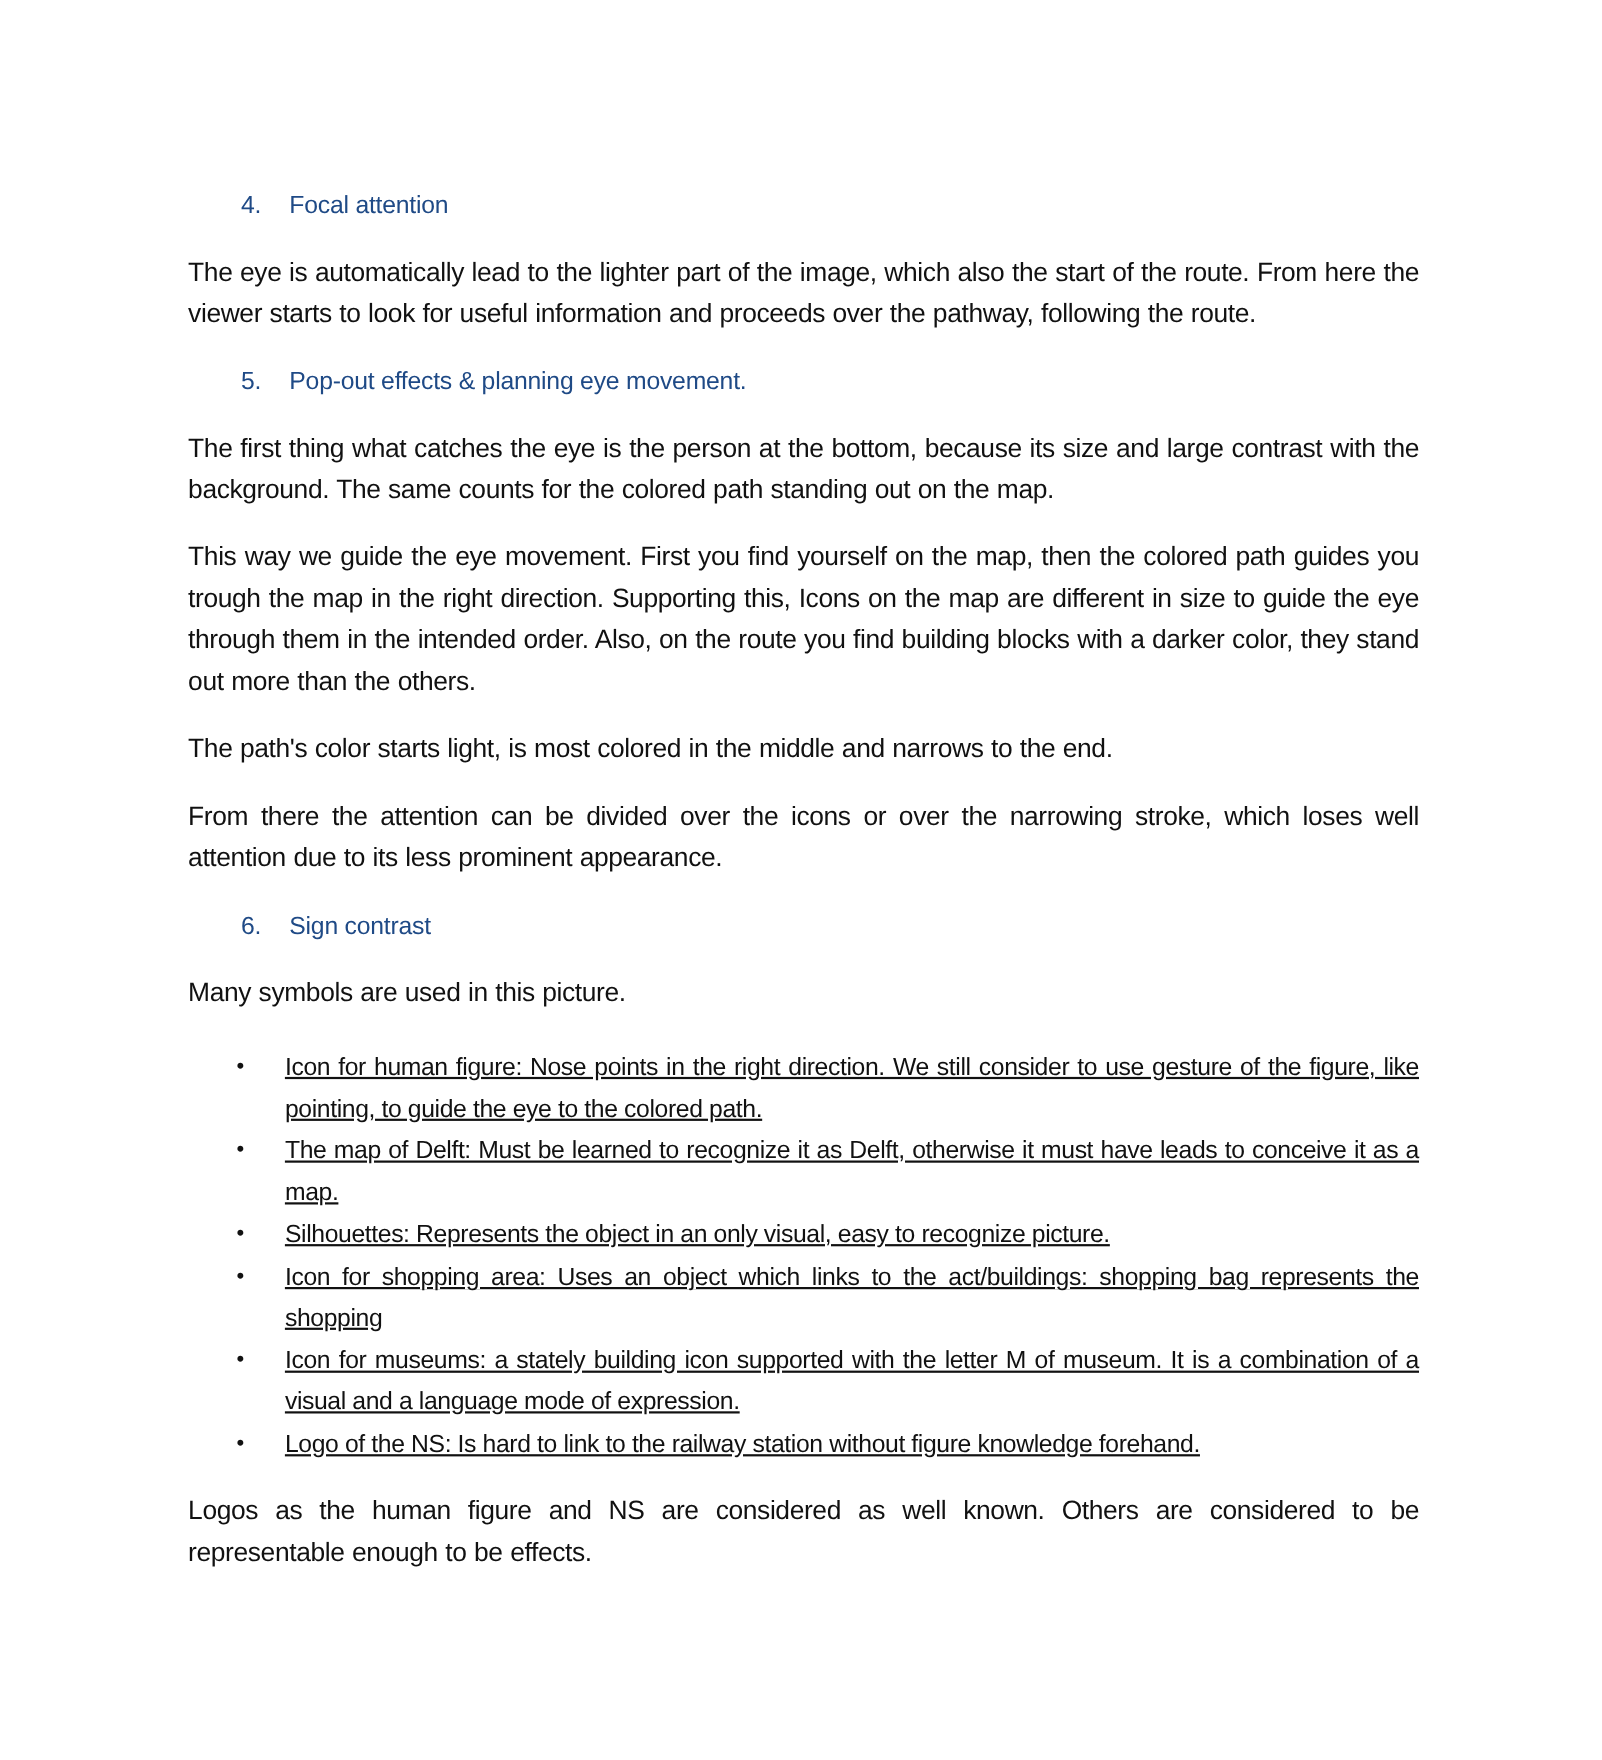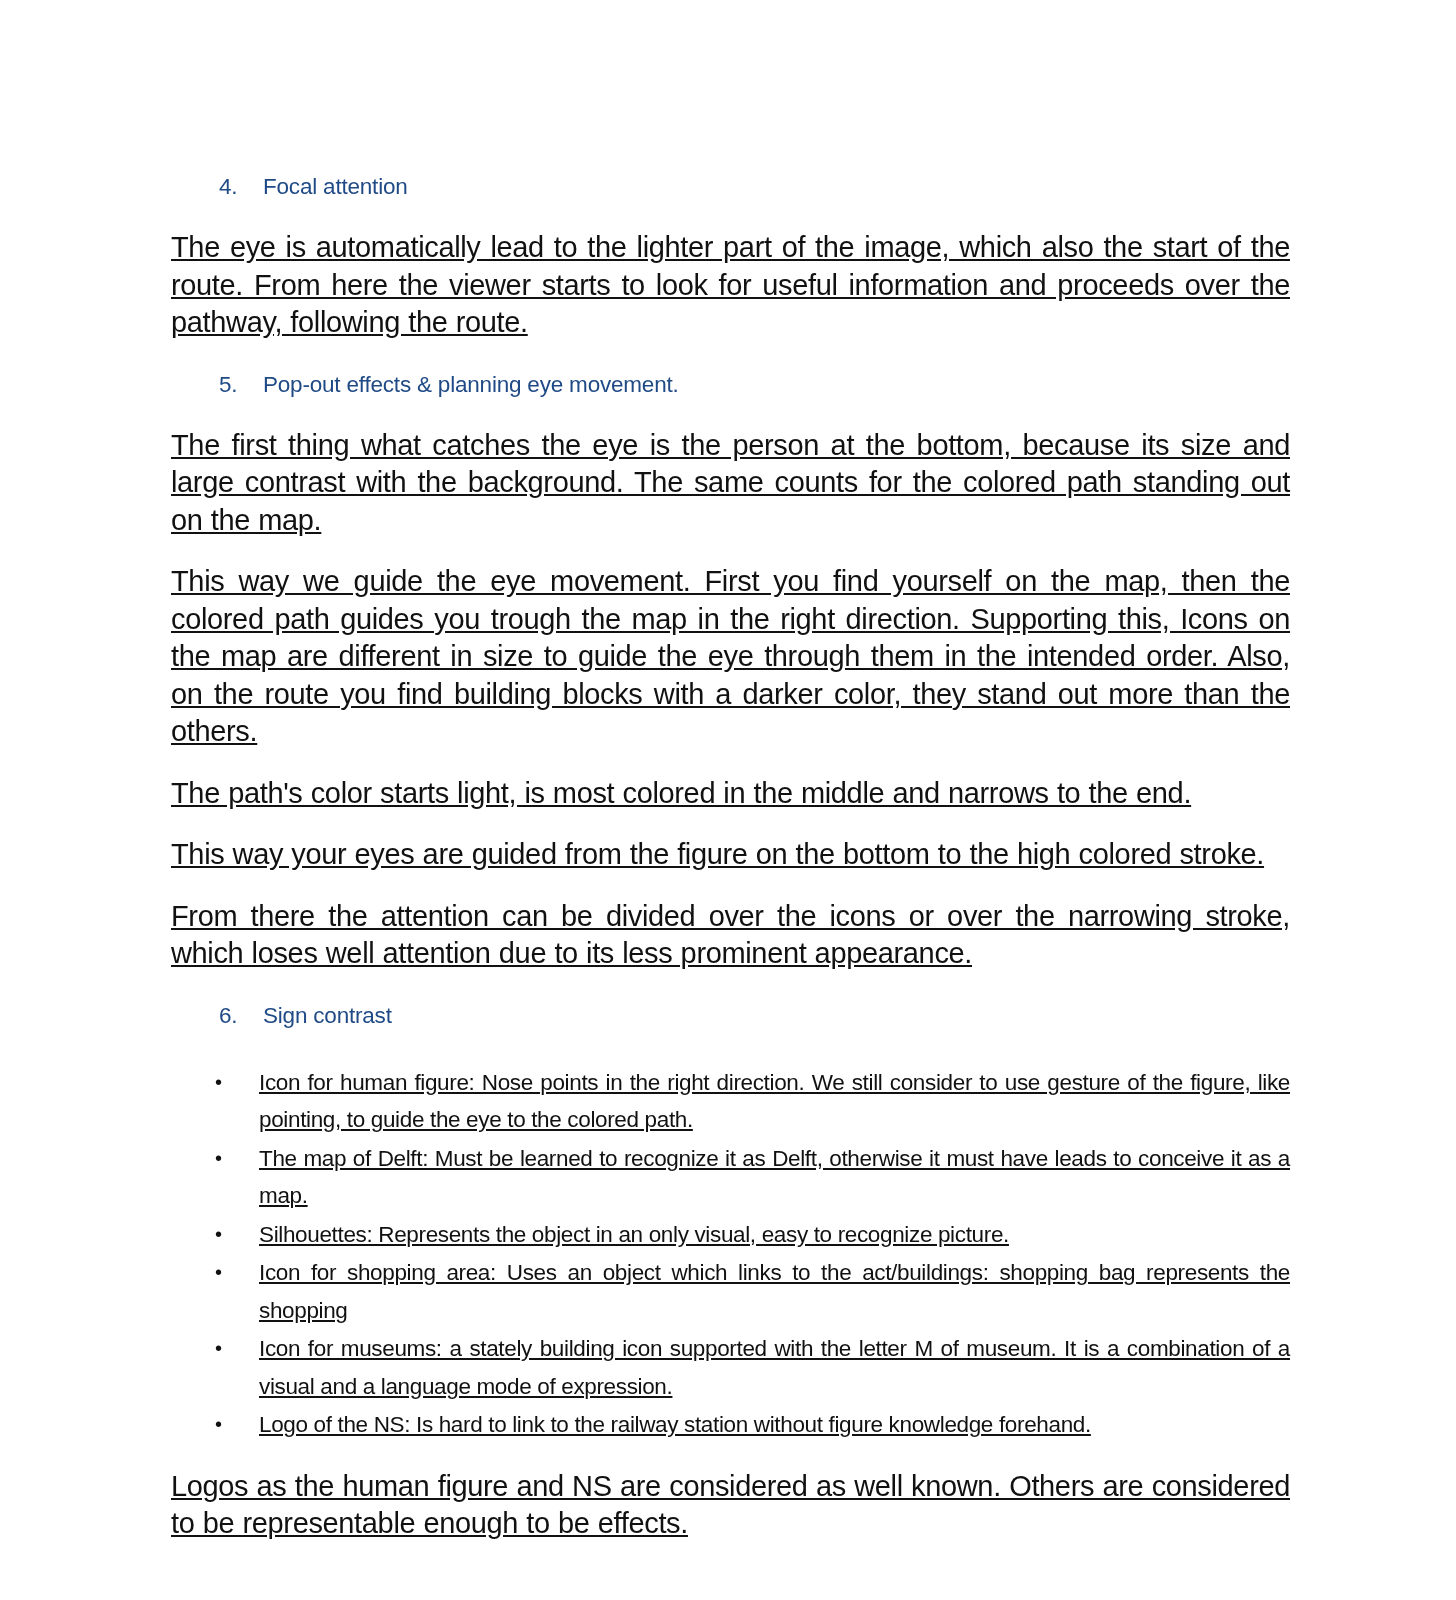--- a/index.html
+++ b/index.html
@@ -29,27 +29,26 @@
       margin: 0 0 24px 0;
       padding-left: 48px;
       line-height: 37px;
       letter-spacing: -0.2px;
     }
     .heading .num {
       width: 44px;
       flex: 0 0 44px;
     }
     .para {
-      font-size: 29px;
+      font-size: 24px;
       line-height: 37.5px;
       margin: 0 0 24px 0;
       text-align: justify;
       letter-spacing: -0.35px;
       word-spacing: 0.5px;
-      text-decoration: underline;
     }
     .para.last-line-left {
       text-align-last: left;
     }
     ul.bullets {
       list-style: none;
       margin: 0 0 24px 0;
       padding: 6px 0 0 0;
     }
     ul.bullets li {
@@ -85,27 +84,27 @@
   </div>
   <p class="para last-line-left">The eye is automatically lead to the lighter part of the image, which also the start of the route. From here the viewer starts to look for useful information and proceeds over the pathway, following the route.</p>
 
   <div class="heading">
     <span class="num">5.</span>
     <span class="title">Pop-out effects &amp; planning eye movement.</span>
   </div>
   <p class="para last-line-left">The first thing what catches the eye is the person at the bottom, because its size and large contrast with the background. The same counts for the colored path standing out on the map.</p>
   <p class="para last-line-left">This way we guide the eye movement. First you find yourself on the map, then the colored path guides you trough the map in the right direction. Supporting this, Icons on the map are different in size to guide the eye through them in the intended order. Also, on the route you find building blocks with a darker color, they stand out more than the others.</p>
   <p class="para last-line-left">The path's color starts light, is most colored in the middle and narrows to the end.</p>
-  <p class="para last-line-left">This way your eyes are guided from the figure on the bottom to the high colored stroke.</p>
   <p class="para last-line-left">From there the attention can be divided over the icons or over the narrowing stroke, which loses well attention due to its less prominent appearance.</p>
 
   <div class="heading">
     <span class="num">6.</span>
     <span class="title">Sign contrast</span>
   </div>
+  <p class="para last-line-left">Many symbols are used in this picture.</p>
 
   <ul class="bullets">
     <li>
       <span class="bullet">•</span>
       <span class="text">Icon for human figure: Nose points in the right direction. We still consider to use gesture of the figure, like pointing, to guide the eye to the colored path.</span>
     </li>
     <li>
       <span class="bullet">•</span>
       <span class="text">The map of Delft: Must be learned to recognize it as Delft, otherwise it must have leads to conceive it as a map.</span>
     </li>

